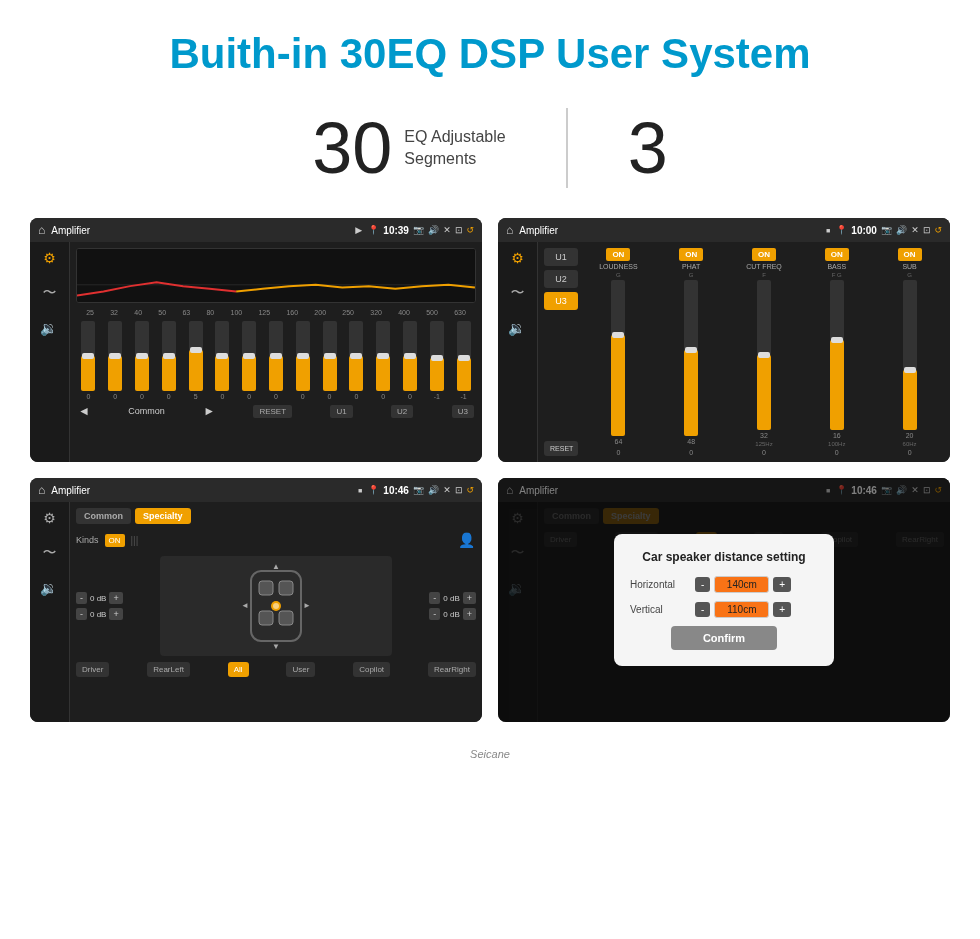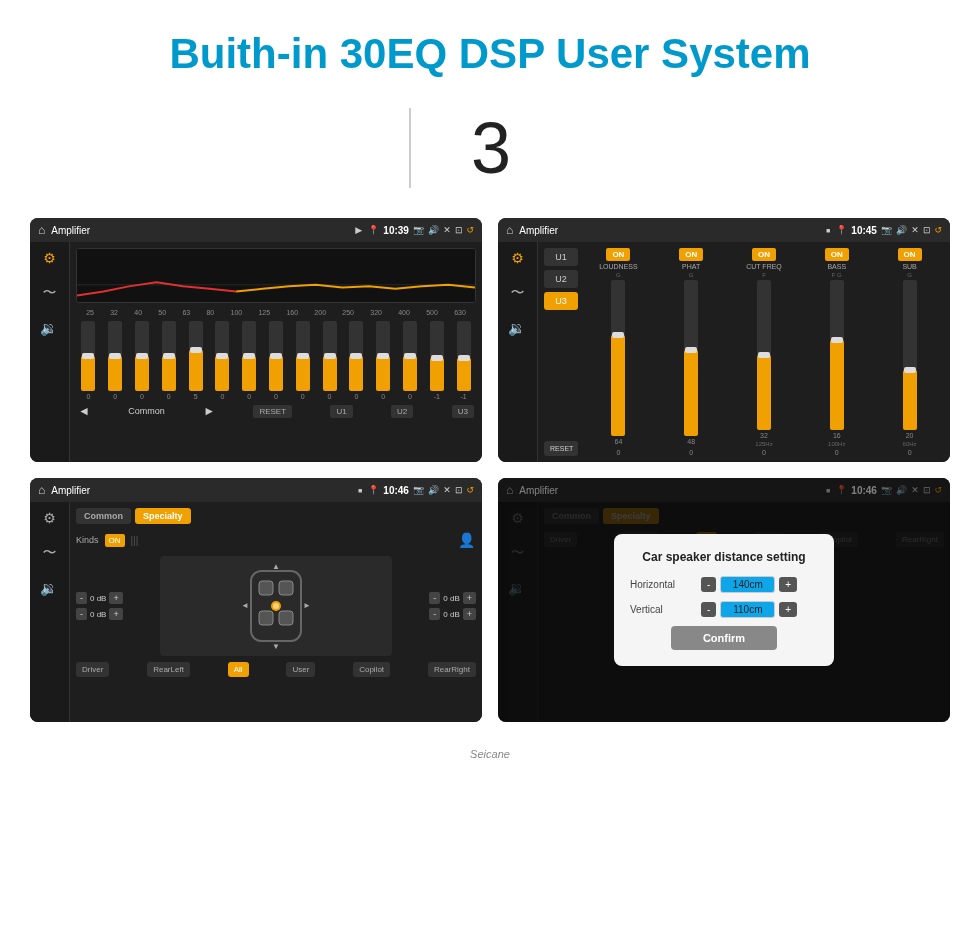--- a/index.html
+++ b/index.html
@@ -384,21 +384,20 @@
     .dialog-title {
       font-size: 12px;
       font-weight: bold;
       color: #222;
       margin-bottom: 12px;
       text-align: center;
     }
     .dialog-row {
       display: flex;
       align-items: center;
-      gap: 6px;
       margin-bottom: 8px;
     }
     .dialog-label {
       font-size: 10px;
       color: #444;
       width: 65px;
     }
     .dialog-input {
       display: flex;
       align-items: center;
@@ -406,21 +405,21 @@
     }
     .dialog-minus, .dialog-plus {
       background: #555;
       color: #fff;
       border: none;
       border-radius: 3px;
       padding: 2px 6px;
       font-size: 10px;
     }
     .dialog-value {
-      background: #0ea5e9;
+      background: #f97316;
       border: 1px solid #ccc;
       border-radius: 3px;
       padding: 2px 8px;
       font-size: 10px;
       color: #222;
       min-width: 55px;
       text-align: center;
     }
     .dialog-confirm {
       background: #888;
@@ -445,20 +444,27 @@
     }
   </style>
 </head>
 <body>
 
 <div class="page-header">
   <h1 class="page-title">Buith-in 30EQ DSP User System</h1>
 </div>
 
 <div class="stats-row">
+  <div class="stat-block">
+    <span class="stat-number">30</span>
+    <span class="stat-label">
+      <span>EQ Adjustable</span><br>
+      <span>Segments</span>
+    </span>
+  </div>
   <div class="stat-divider"></div>
   <div class="stat-block">
     <span class="stat-number">3</span>
   </div>
 </div>
 
 <div class="screens-grid">
 
   <div class="screen">
     <div class="screen-topbar">
@@ -634,21 +640,21 @@
     </div>
   </div>
 
   <div class="screen">
     <div class="screen-topbar">
       <span class="topbar-home">⌂</span>
       <span class="topbar-title">Amplifier</span>
       <span style="font-size:7px;color:#ccc;">■</span>
       <div class="topbar-icons">
         <span>📍</span>
-        <span class="topbar-time">10:45</span>
+        <span class="topbar-time">10:00</span>
         <span style="font-size:9px;">📷</span>
         <span style="font-size:9px;">🔊</span>
         <span style="font-size:9px;">✕</span>
         <span style="font-size:9px;">⊡</span>
         <span style="font-size:9px;color:#f0a000;">↺</span>
       </div>
     </div>
     <div class="crossover-content">
       <div class="crossover-sidebar">
         <div class="sidebar-icon active">⚙</div>

